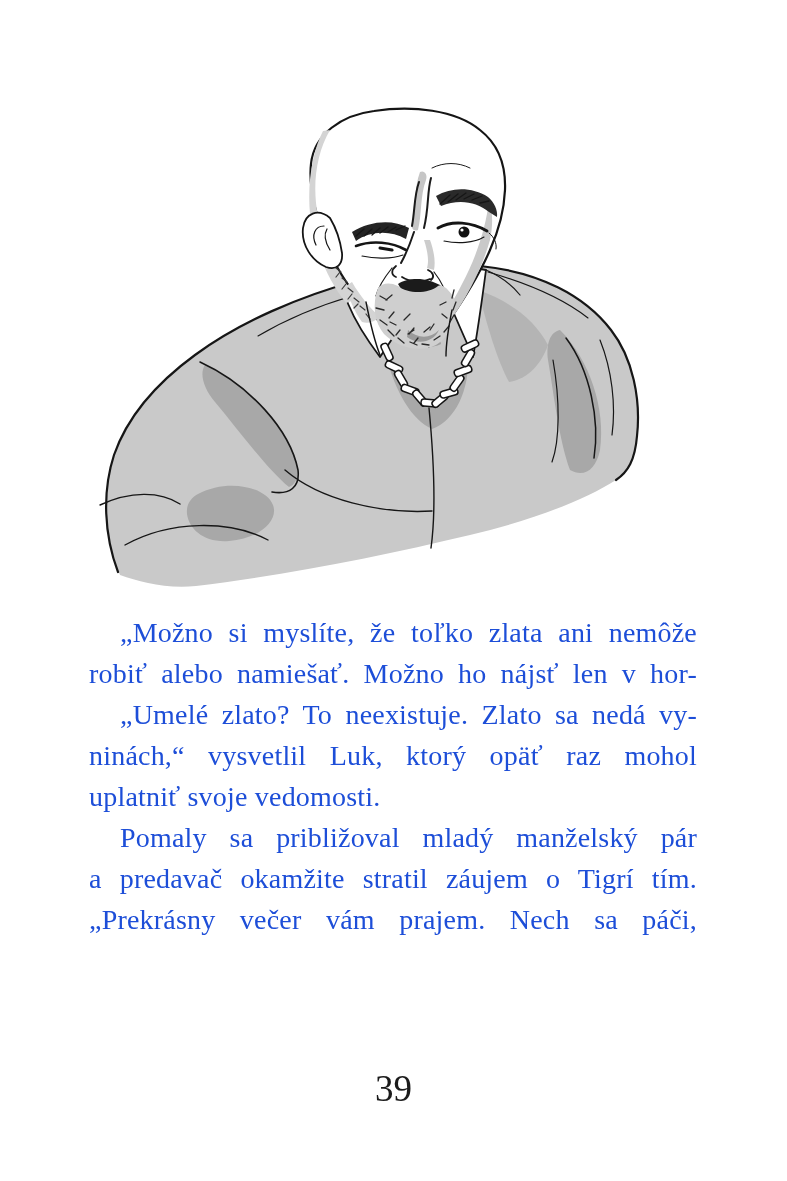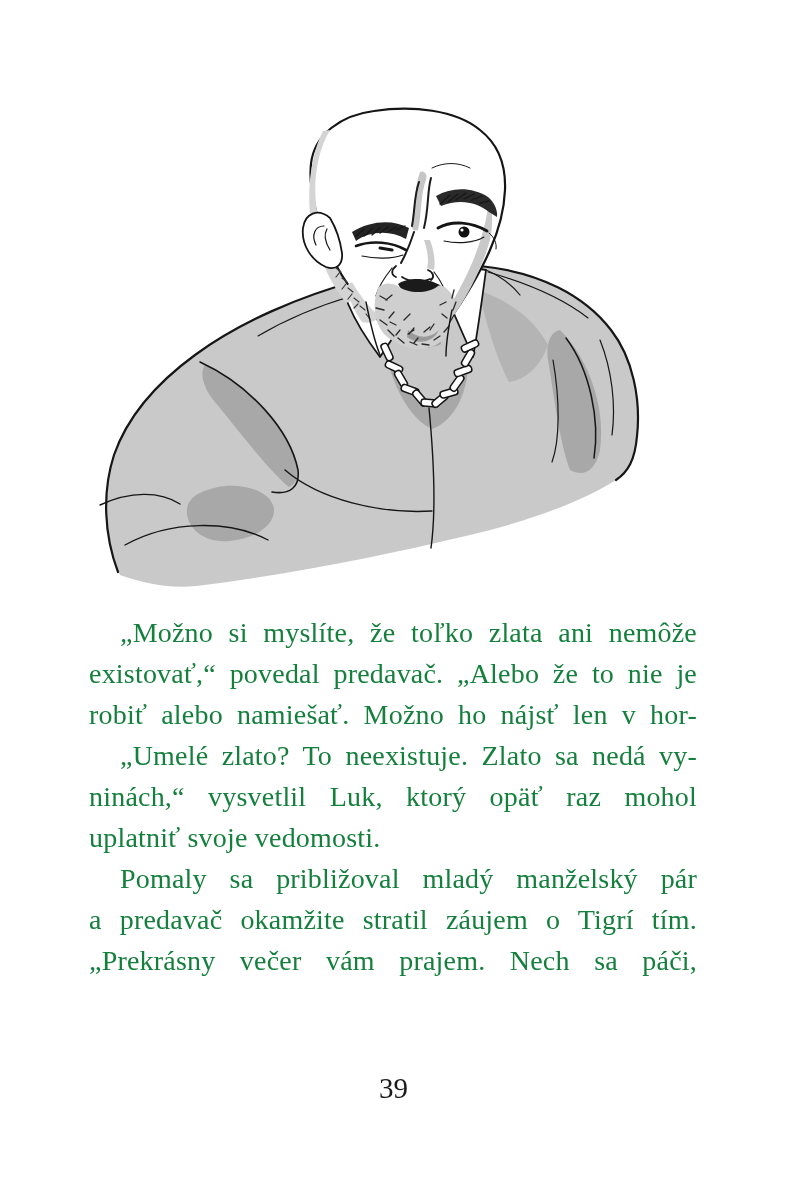--- a/index.html
+++ b/index.html
@@ -3,29 +3,29 @@
 <meta charset="utf-8">
 <style>
   html,body{margin:0;padding:0;}
   body{
     width:787px;height:1181px;position:relative;background:#ffffff;
     overflow:hidden;font-family:"Liberation Serif","DejaVu Serif",serif;
   }
   .illustration{position:absolute;left:0;top:0;width:787px;height:600px;}
   .text-block{
     position:absolute;left:89px;top:612px;width:608px;
-    font-size:28px;line-height:41px;color:#15803d;
+    font-size:28px;line-height:41px;color:#1d4ed8;
     letter-spacing:0.2px;
   }
   .line{white-space:nowrap;overflow:visible;}
   .just{text-align:justify;text-align-last:justify;text-justify:inter-word;}
   .indent{text-indent:31px;}
   .pageno{
     position:absolute;left:0;top:1072px;width:787px;text-align:center;
-    font-size:29px;line-height:33px;color:#1b1b1b;
+    font-size:37px;line-height:33px;color:#1b1b1b;
   }
 </style>
 </head>
 <body>
 
 <svg class="illustration" viewBox="0 0 787 600" xmlns="http://www.w3.org/2000/svg">
 
   <g>
     <path fill="#c9c9c9" d="M120,575 C105,540 100,498 113,460
       C126,420 152,390 188,360 C228,328 282,303 332,289
@@ -175,21 +175,20 @@
     <path fill="none" stroke="#3a3a3a" stroke-width="1.2" stroke-linecap="round" d="
       M336,268 l5,4 M342,278 l5,4 M348,288 l5,4 M354,298 l5,4 M360,306 l5,4
       M366,314 l4,5 M340,272 l-4,5 M346,284 l-4,5 M352,294 l-4,5 M358,304 l-4,4"></path>
 
     <path fill="none" stroke="#151515" stroke-width="1.4" stroke-linecap="round" d="M366,302 C370,322 374,340 380,355 M452,310 C448,330 446,345 446,356"></path>
   </g>
 </svg>
 
 <div class="text-block">
     <div class="line indent just">„Možno si myslíte, že toľko zlata ani nemôže</div>
-    <div class="line just">existovať,“ povedal predavač. „Alebo že to nie je</div>
     <div class="line just">robiť alebo namiešať. Možno ho nájsť len v hor-</div>
     <div class="line indent just">„Umelé zlato? To neexistuje. Zlato sa nedá vy-</div>
     <div class="line just">ninách,“ vysvetlil Luk, ktorý opäť raz mohol</div>
     <div class="line">uplatniť svoje vedomosti.</div>
     <div class="line indent just">Pomaly sa približoval mladý manželský pár</div>
     <div class="line just">a predavač okamžite stratil záujem o Tigrí tím.</div>
     <div class="line just">„Prekrásny večer vám prajem. Nech sa páči,</div>
   </div>
 
 <div class="pageno">39</div>

